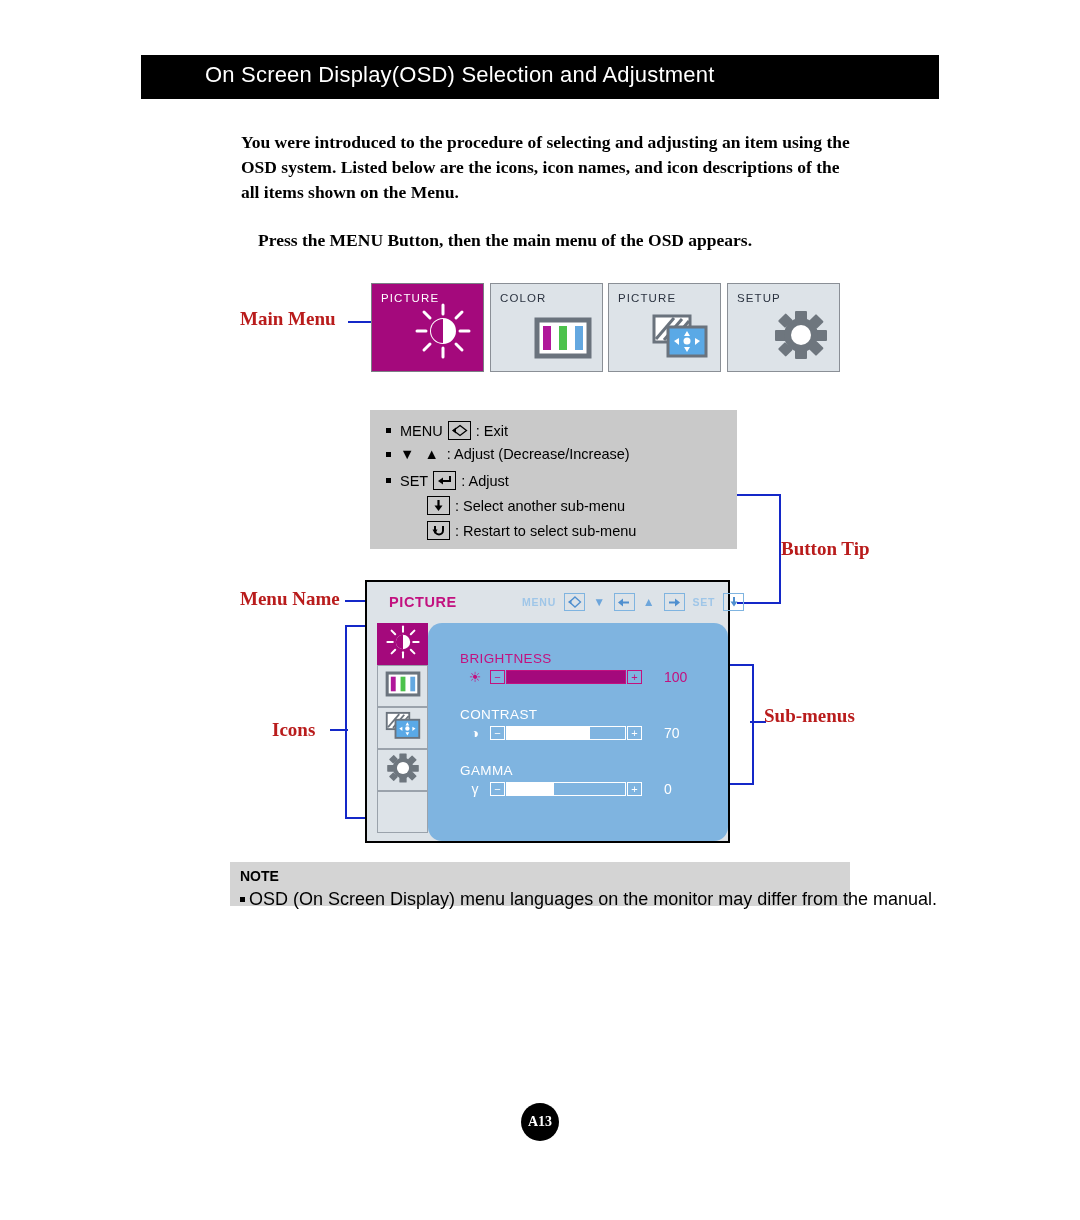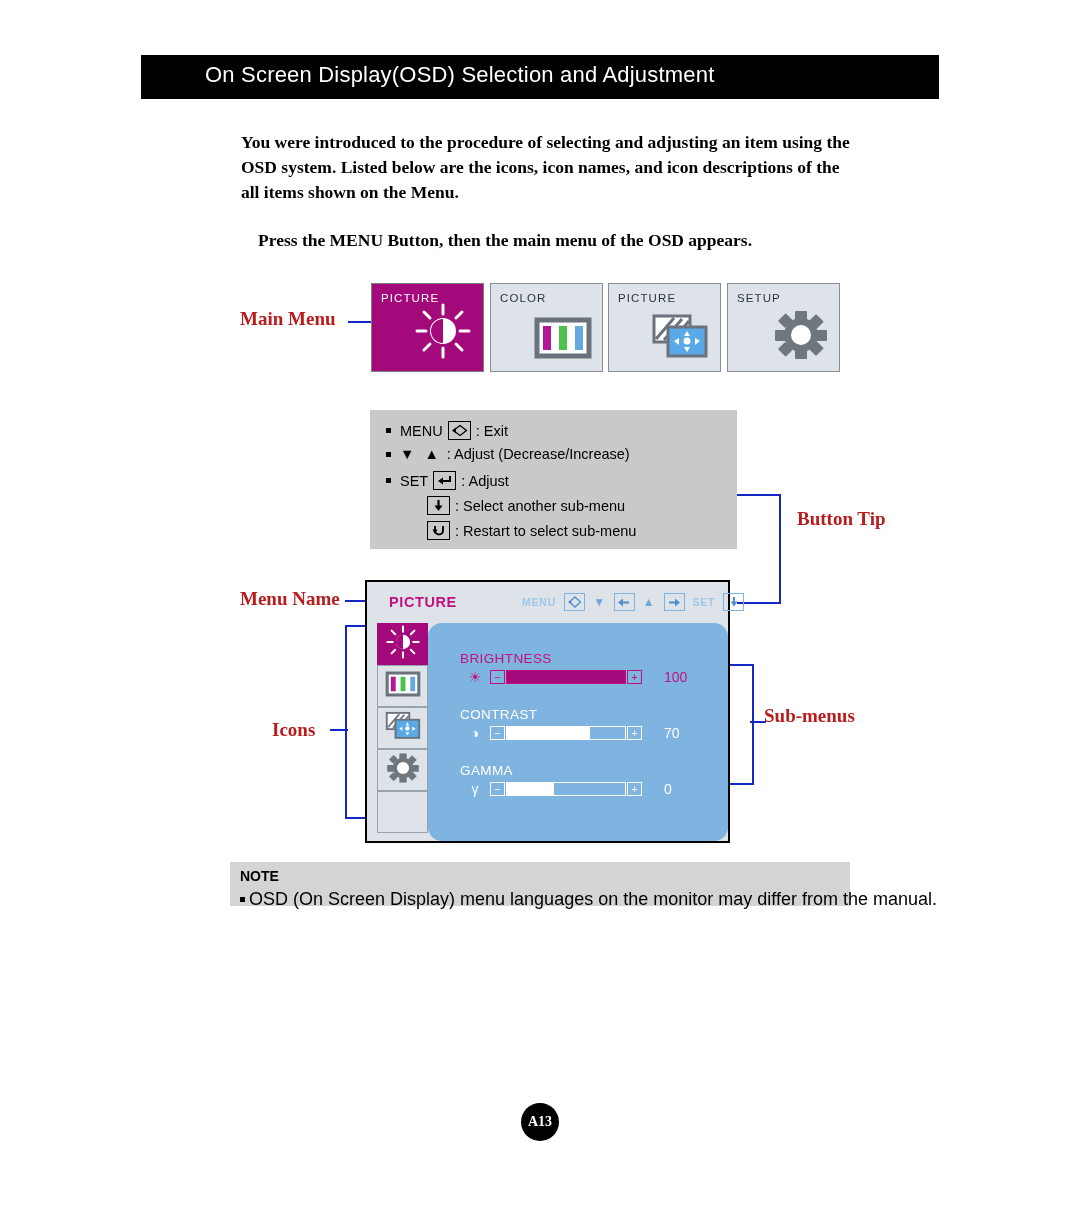--- a/index.html
+++ b/index.html
@@ -29,21 +29,21 @@
     font-size:17.5px;line-height:25px;color:#000;margin-left:17px;
   }
   
   .label{
     position:absolute;font-family:"Liberation Serif",serif;font-weight:bold;
     font-size:19px;color:#b91c1c;white-space:nowrap;
   }
   .lbl-mainmenu{left:240px;top:308px;}
   .lbl-menuname{left:240px;top:588px;}
   .lbl-icons{left:272px;top:719px;}
-  .lbl-buttontip{left:781px;top:508px;padding-left:16px;}
+  .lbl-buttontip{left:781px;top:538px;}
   .lbl-submenus{left:764px;top:705px;}
 
   .blueline{position:absolute;background:#1428c8;}
   .bluebox{position:absolute;border:2px solid #1428c8;}
 
   
   .mm-tile{
     position:absolute;top:283px;width:113px;height:89px;
     border:1px solid #8a8f96;background:#dde3e8;
     box-sizing:border-box;

